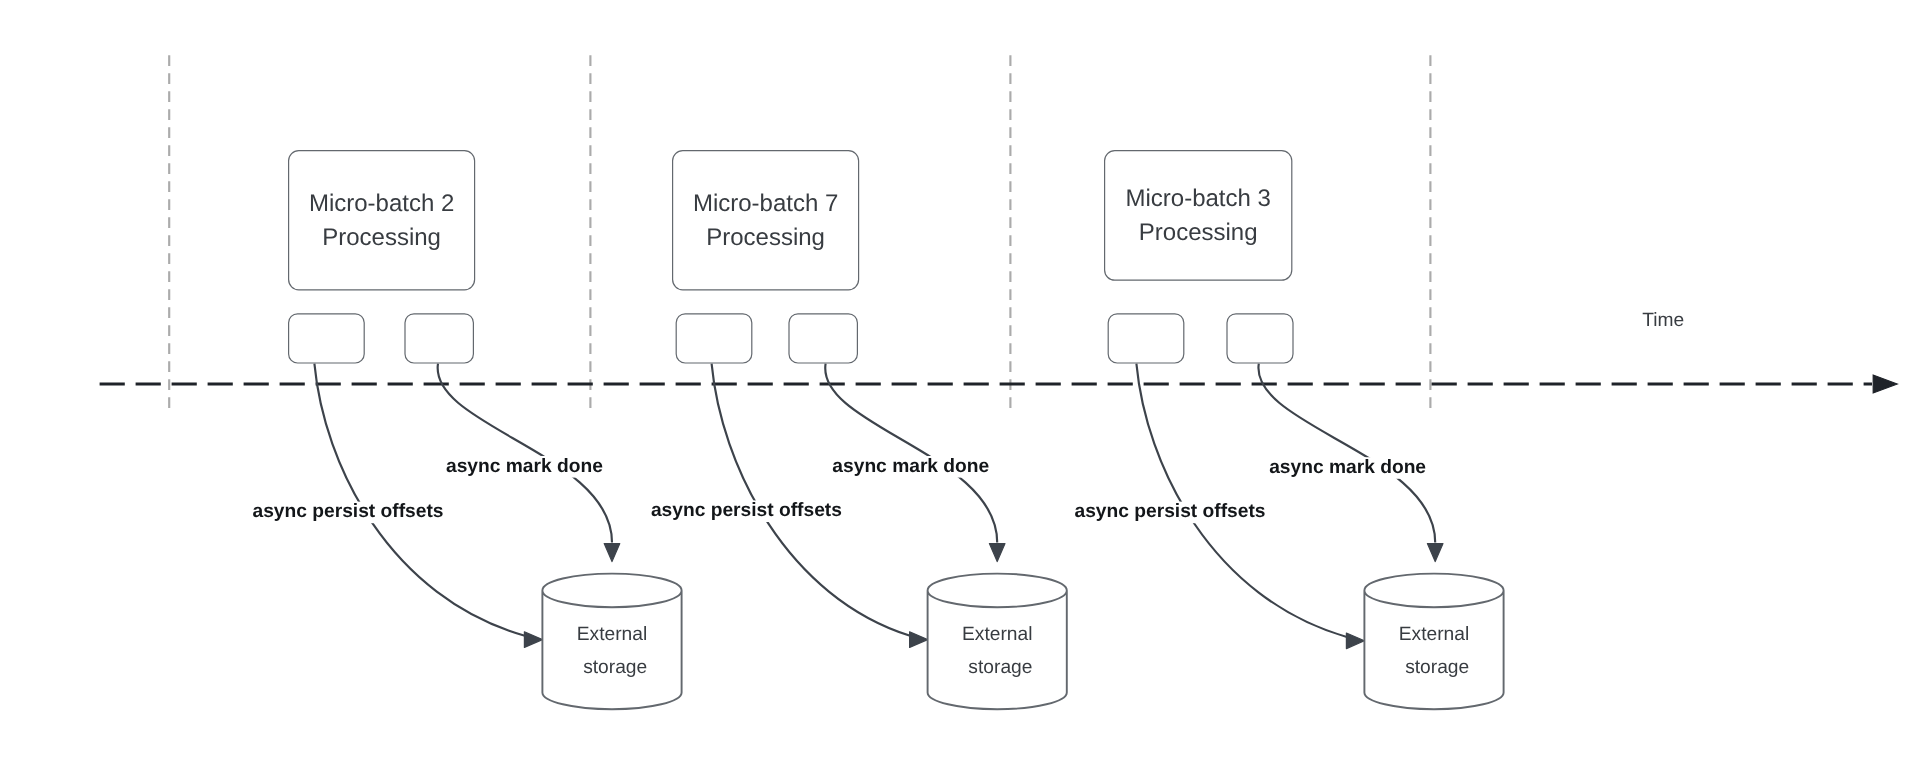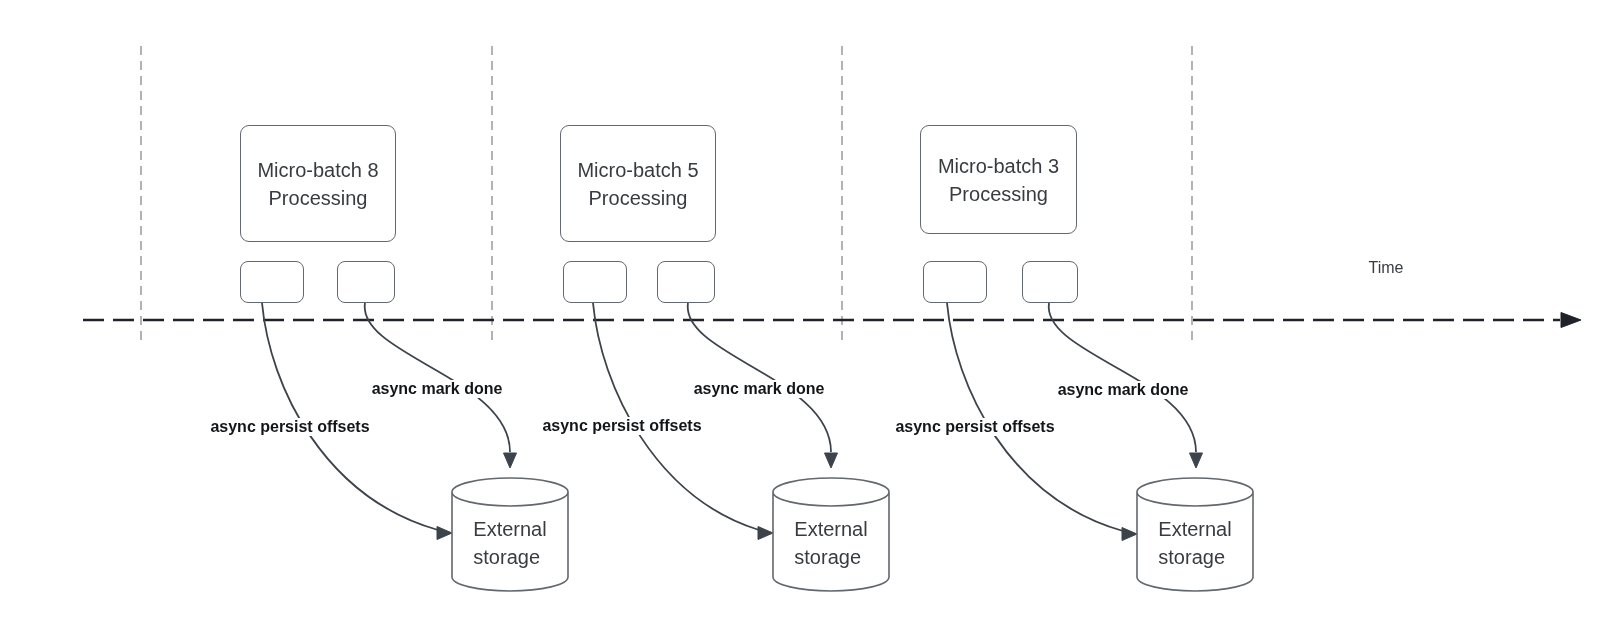--- a/index.html
+++ b/index.html
@@ -32,22 +32,22 @@
   .mini-box{
     position:absolute;box-sizing:border-box;border:1.6px solid var(--shape-border);
     border-radius:8px;background:#ffffff;
   }
   .edge-label{
     position:absolute;transform:translate(-50%,-50%);white-space:nowrap;
     background:var(--background);padding:0 3px;
     font-size:16px;font-weight:bold;color:var(--edge-label-text);text-align:right;
   }
   .storage-label{
-    position:absolute;transform:translate(-50%,-50%);text-align:left;
-    color:var(--shape-text);font-size:20px;line-height:28px;
+    position:absolute;transform:translate(-50%,-50%);text-align:right;
+    color:var(--shape-text);font-size:16px;line-height:28px;
   }
   .time-label{
     position:absolute;transform:translate(-50%,-50%);
     color:var(--shape-text);font-size:16px;
   }
 </style>
 </head>
 <body>
 
 <div class="canvas">
@@ -75,34 +75,34 @@
     <path class="cylinder" d="M773 492 A58 14 0 0 1 889 492 A58 14 0 0 1 773 492 L773 577 A58 14 0 0 0 889 577 L889 492"></path>
 
     <path class="edge-path" d="M 947 303 C 955 388, 1010 499, 1123 531"></path>
     <polygon class="edge-head" points="1137,534 1122,527.5 1122,540.5"></polygon>
     <path class="edge-path" d="M 1049 303 C 1041 355, 1196 378, 1196 452"></path>
     <polygon class="edge-head" points="1196,468 1189.5,453 1202.5,453"></polygon>
     <path class="cylinder" d="M1137 492 A58 14 0 0 1 1253 492 A58 14 0 0 1 1137 492 L1137 577 A58 14 0 0 0 1253 577 L1253 492"></path>
   </svg>
 
   <div class="proc-box" style="left:240px;top:125px;width:156px;height:117px">
-    <div>Micro-batch 8</div>
+    <div>Micro-batch 2</div>
     <div>Processing</div>
   </div>
   <div class="mini-box" style="left:240px;top:261px;width:64px;height:42px"></div>
   <div class="mini-box" style="left:337px;top:261px;width:58px;height:42px"></div>
   <div class="edge-label" style="left:290px;top:427px">async persist offsets</div>
   <div class="edge-label" style="left:437px;top:389px">async mark done</div>
   <div class="storage-label" style="left:510px;top:543px">
     <div>External</div>
     <div>storage</div>
   </div>
 
   <div class="proc-box" style="left:560px;top:125px;width:156px;height:117px">
-    <div>Micro-batch 5</div>
+    <div>Micro-batch 7</div>
     <div>Processing</div>
   </div>
   <div class="mini-box" style="left:563px;top:261px;width:64px;height:42px"></div>
   <div class="mini-box" style="left:657px;top:261px;width:58px;height:42px"></div>
   <div class="edge-label" style="left:622px;top:426px">async persist offsets</div>
   <div class="edge-label" style="left:759px;top:389px">async mark done</div>
   <div class="storage-label" style="left:831px;top:543px">
     <div>External</div>
     <div>storage</div>
   </div>

